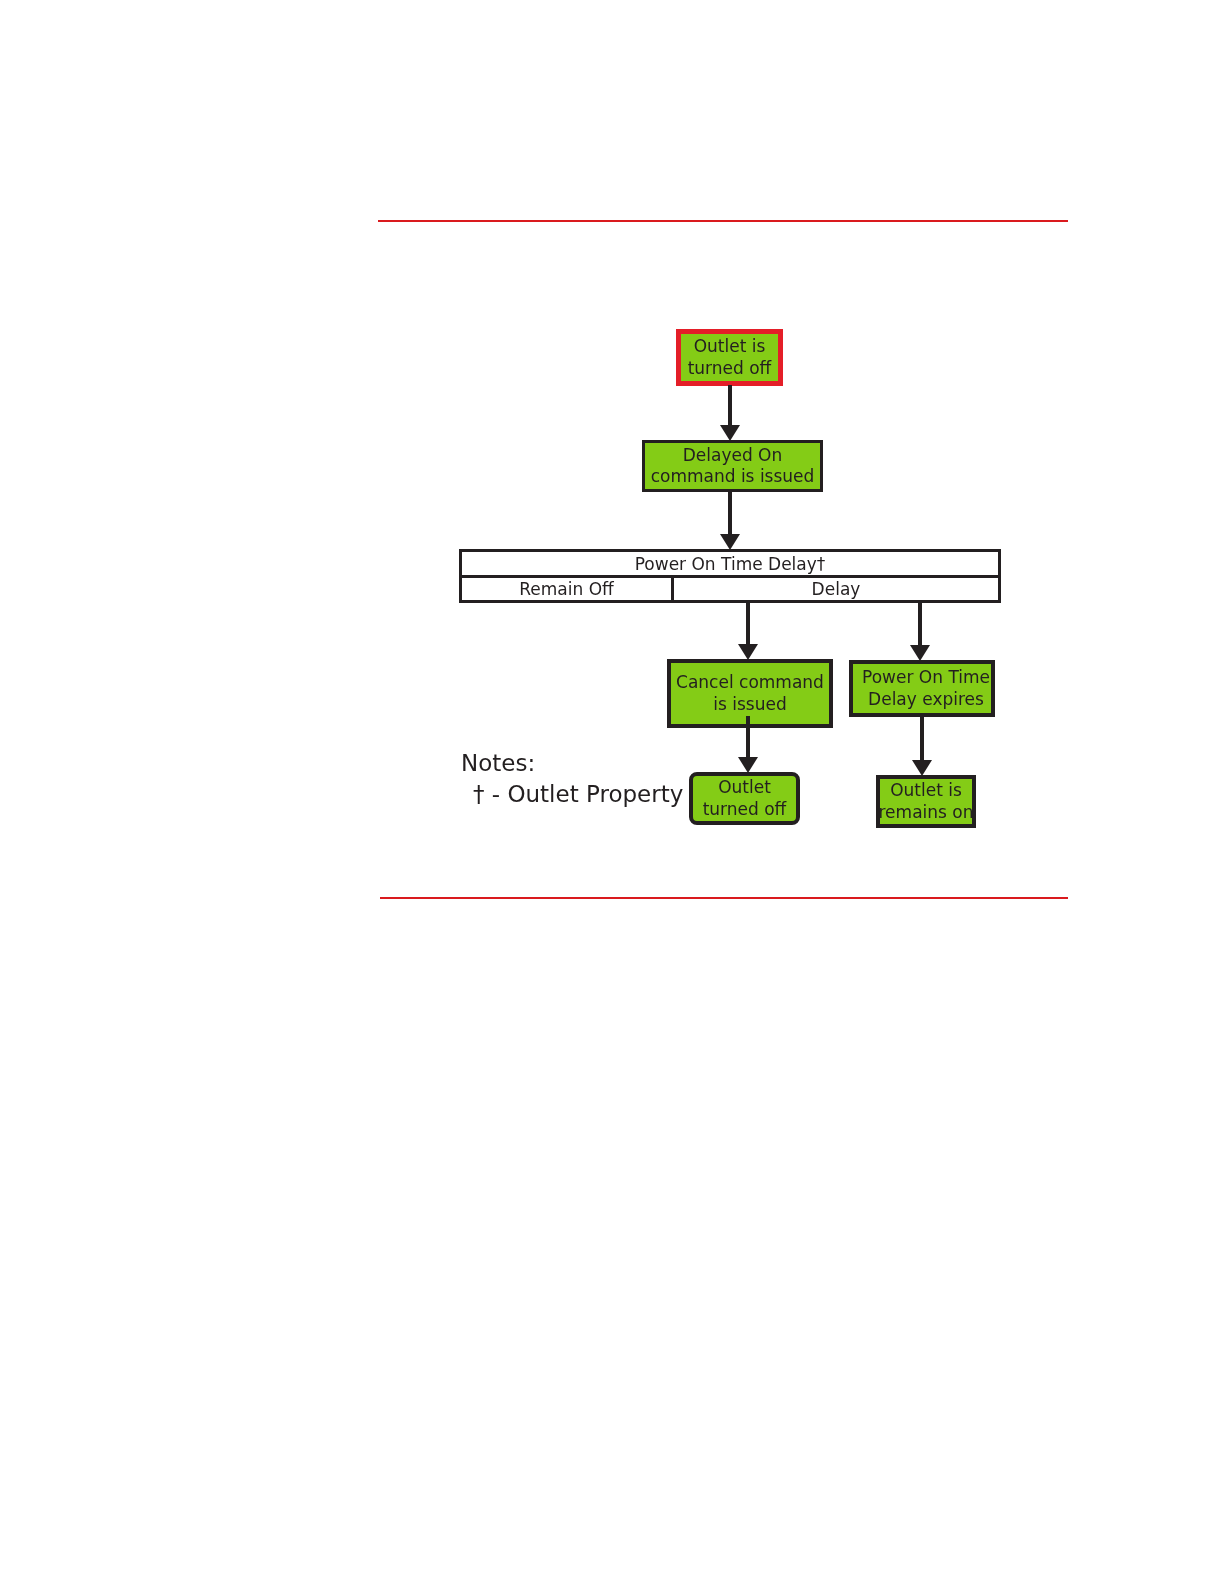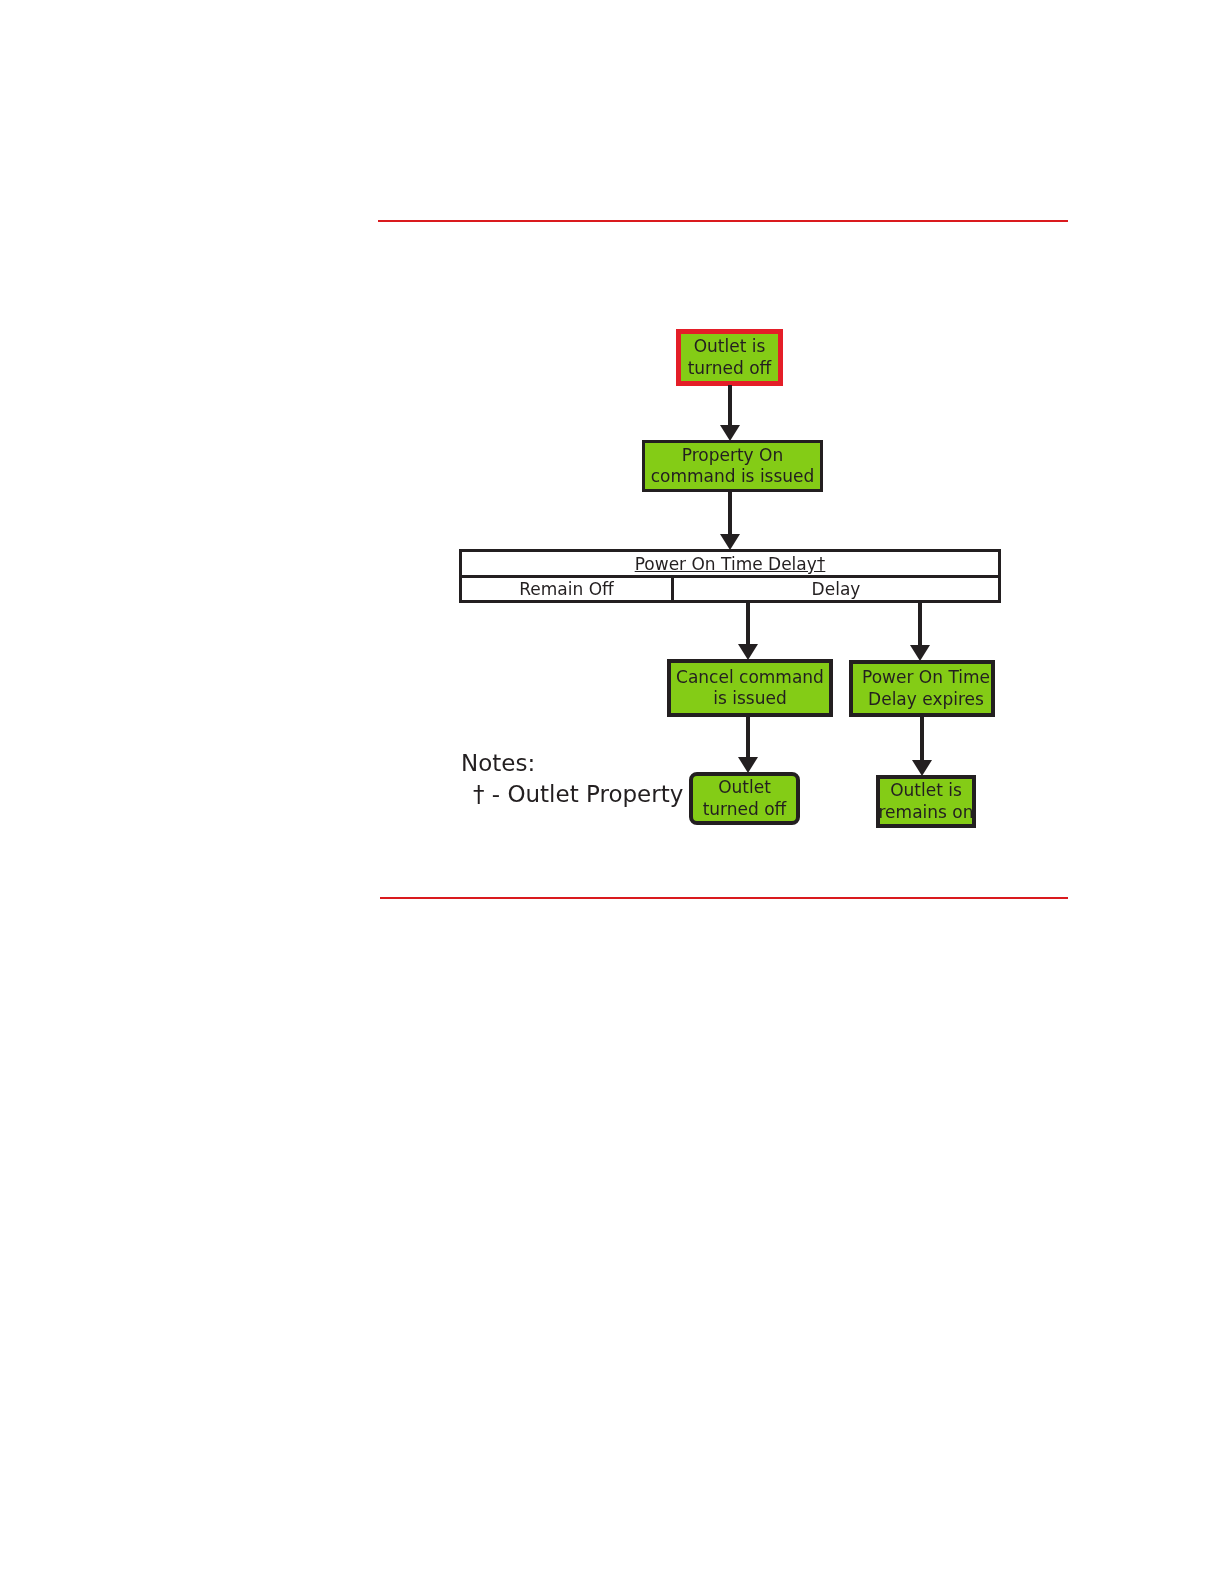--- a/index.html
+++ b/index.html
@@ -43,38 +43,38 @@
     line-height: 1.24;
     color: var(--ink);
   }
   .node span { display: block; white-space: nowrap; }
 
   .node-outlet-off {
     left: 676px; top: 329px; width: 107px; height: 57px;
     border: 5px solid var(--box-red);
   }
   .node-delayed-on  { left: 642px; top: 440px; width: 181px; height: 52px; }
-  .node-cancel      { left: 667px; top: 659px; width: 166px; height: 58px; border-width: 4px; }
+  .node-cancel      { left: 667px; top: 659px; width: 166px; height: 69px; border-width: 4px; }
   .node-expires     { left: 849px; top: 660px; width: 146px; height: 57px; border-width: 4px; padding-left: 8px; }
   .node-remains-off { left: 689px; top: 772px; width: 111px; height: 53px; border-width: 4px; border-radius: 8px; }
   .node-turned-on   { left: 876px; top: 775px; width: 100px; height: 53px; border-width: 4px; }
 
   
   .decision-table {
     position: absolute;
     left: 459px; top: 549px; width: 542px;
     border: 3px solid var(--ink);
     background: #ffffff;
     font-size: 17px;
     color: var(--ink);
   }
   .dt-header {
     height: 26px;
     border-bottom: 3px solid var(--ink);
-    display: flex; align-items: center; justify-content: center; text-decoration: underline;
+    display: flex; align-items: center; justify-content: center;
   }
   .dt-row { display: flex; height: 22px; }
   .dt-cell {
     display: flex; align-items: center; justify-content: center;
     white-space: nowrap;
   }
   .dt-left  { width: 212px; border-right: 3px solid var(--ink); }
   .dt-right { flex: 1; text-align: right; }
 
   
@@ -121,21 +121,21 @@
   <div>
 
     <div class="node node-outlet-off">
       <span>Outlet is</span>
       <span>turned off</span>
     </div>
 
     <div class="arrow arrow-1"></div>
 
     <div class="node node-delayed-on">
-      <span>Property On</span>
+      <span>Delayed On</span>
       <span>command is issued</span>
     </div>
 
     <div class="arrow arrow-2"></div>
 
     <div class="decision-table">
       <div class="dt-header">Power On Time Delay†</div>
       <div class="dt-row">
         <div class="dt-cell dt-left">Remain Off</div>
         <div class="dt-cell dt-right">Delay</div>

